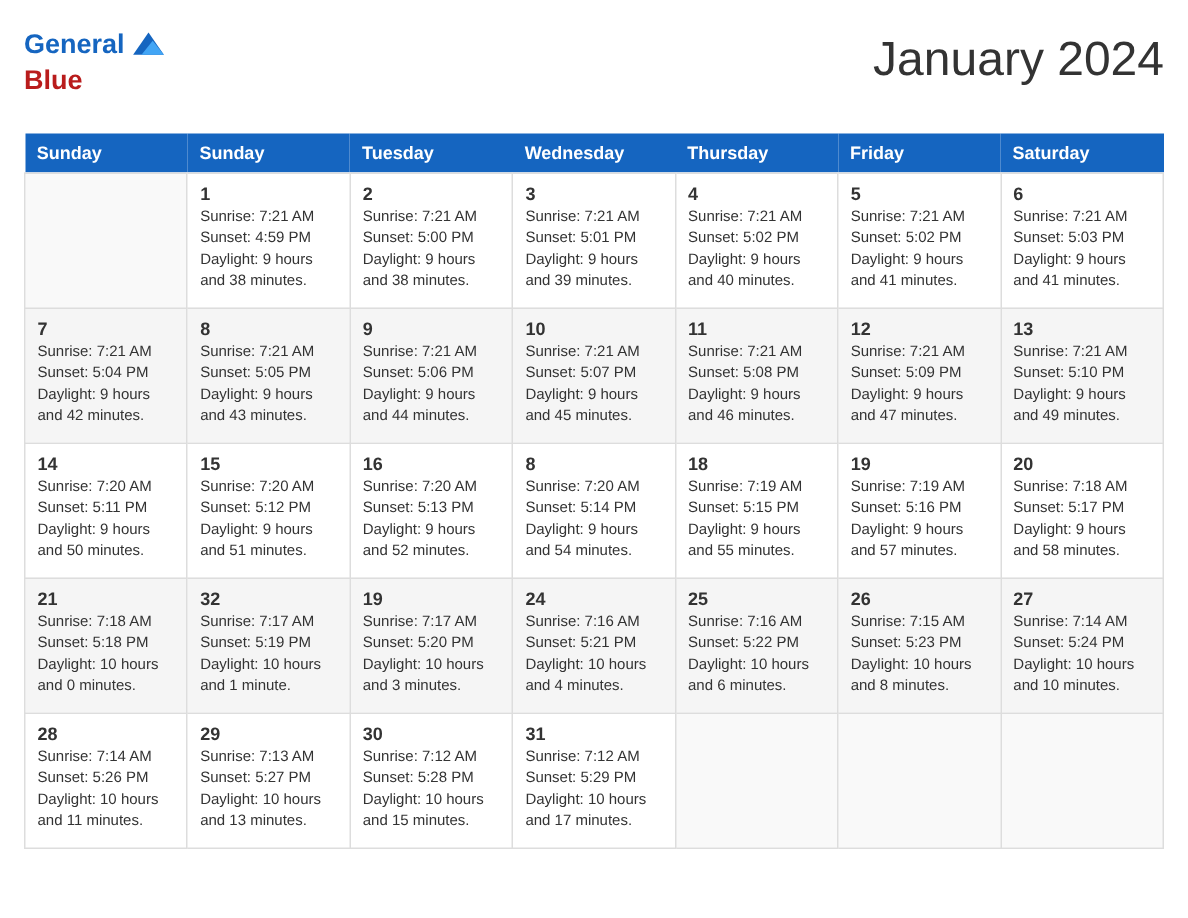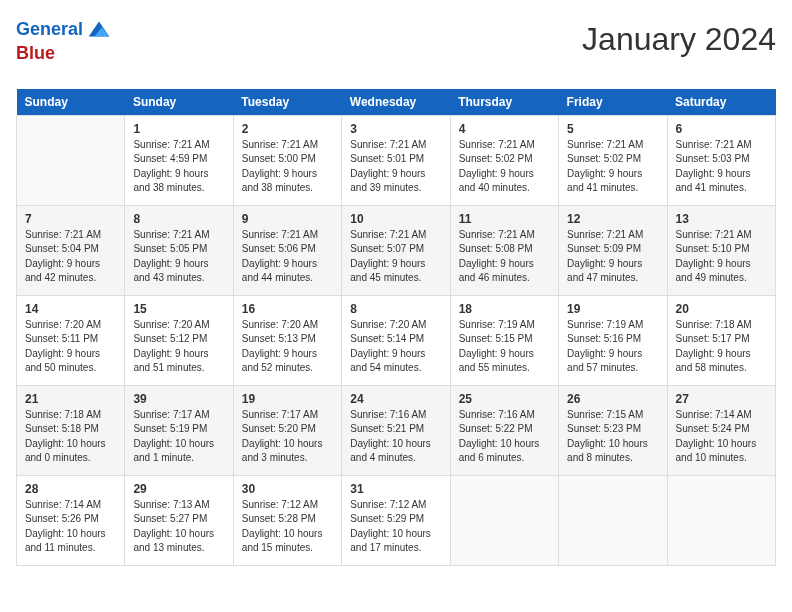--- a/index.html
+++ b/index.html
@@ -271,21 +271,21 @@
       </tr>
       <tr>
         <td>
           <span class="day-num">21</span>
           <div class="day-info" style="white-space: pre-line;">Sunrise: 7:18 AM
 Sunset: 5:18 PM
 Daylight: 10 hours
 and 0 minutes.</div>
         </td>
         <td>
-          <span class="day-num">39</span>
+          <span class="day-num">32</span>
           <div class="day-info" style="white-space: pre-line;">Sunrise: 7:17 AM
 Sunset: 5:19 PM
 Daylight: 10 hours
 and 1 minute.</div>
         </td>
         <td>
           <span class="day-num">19</span>
           <div class="day-info" style="white-space: pre-line;">Sunrise: 7:17 AM
 Sunset: 5:20 PM
 Daylight: 10 hours

